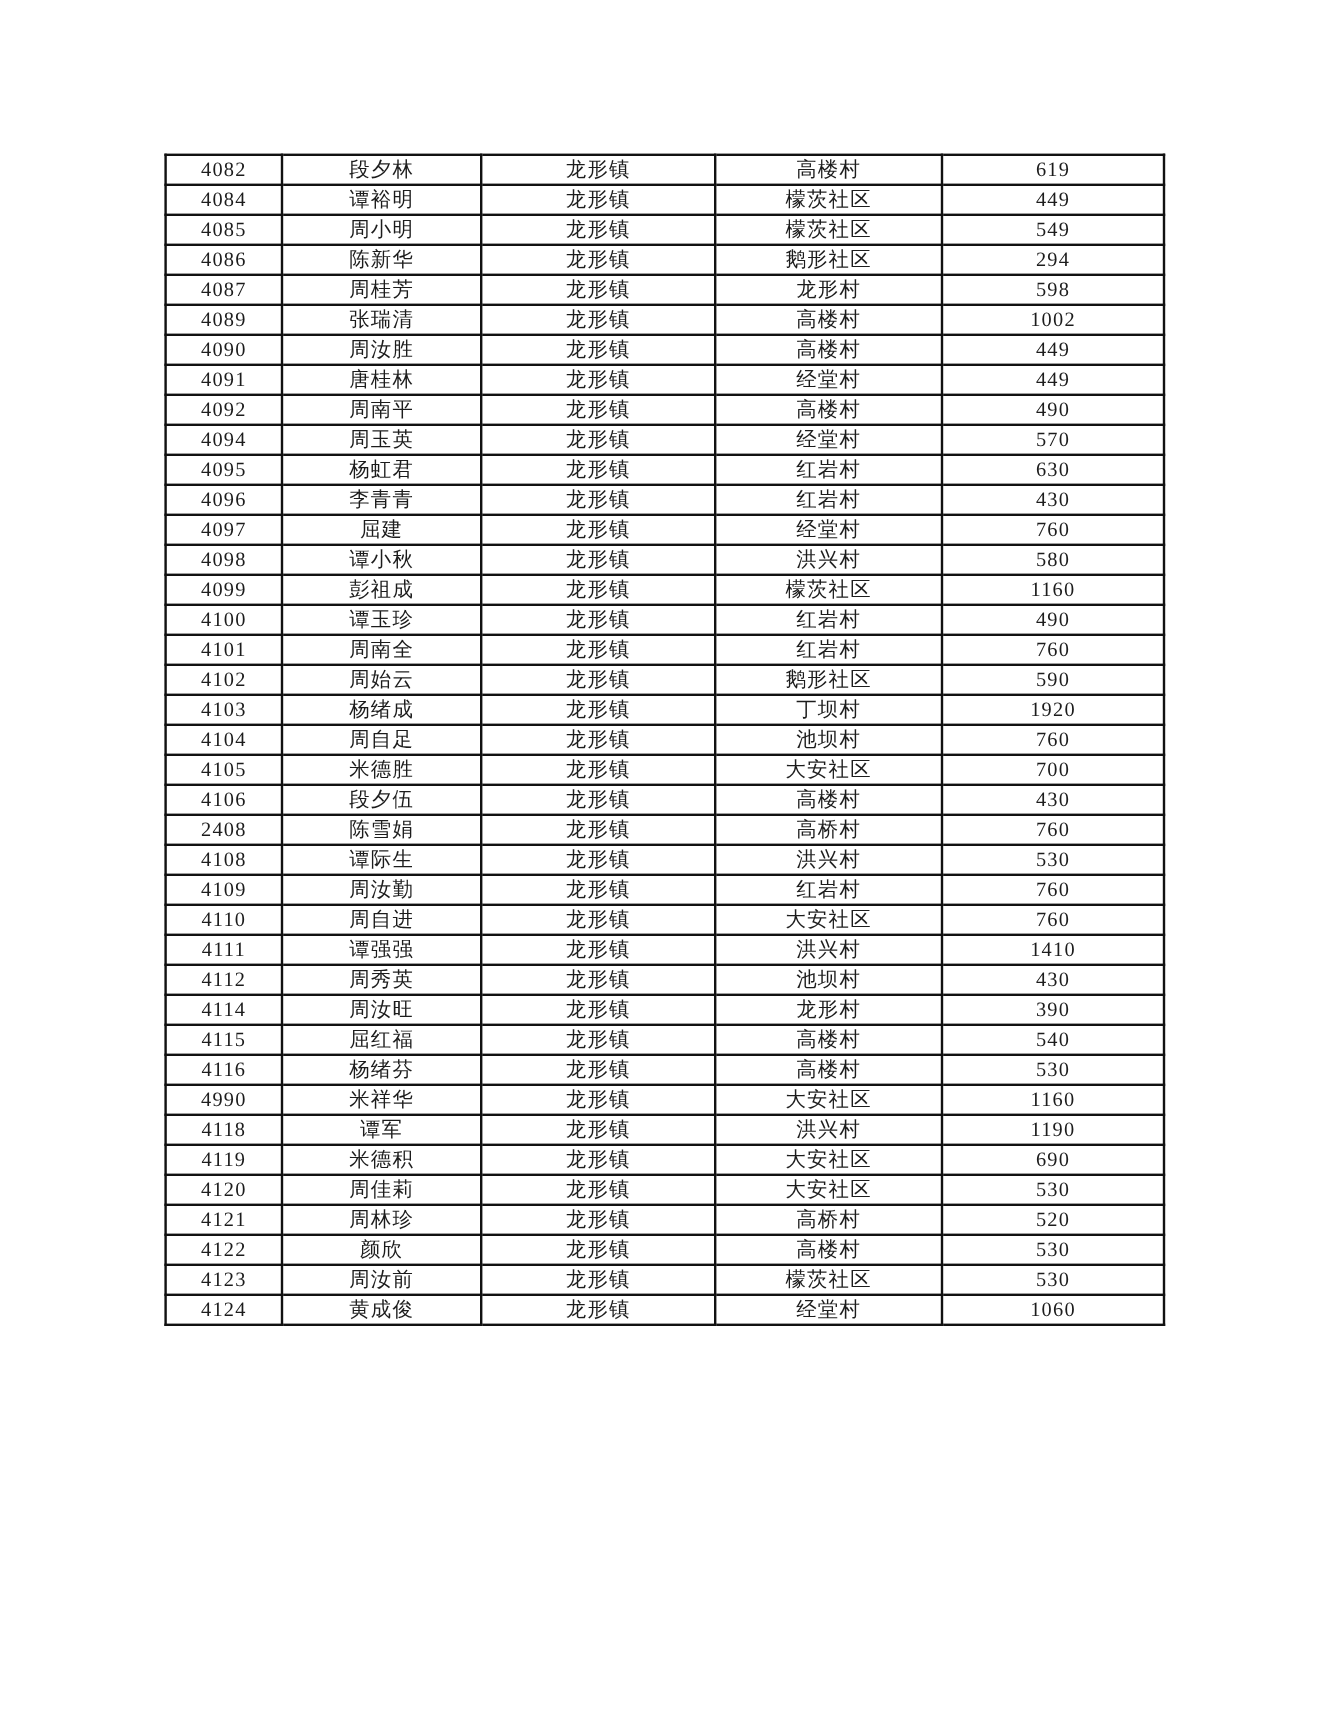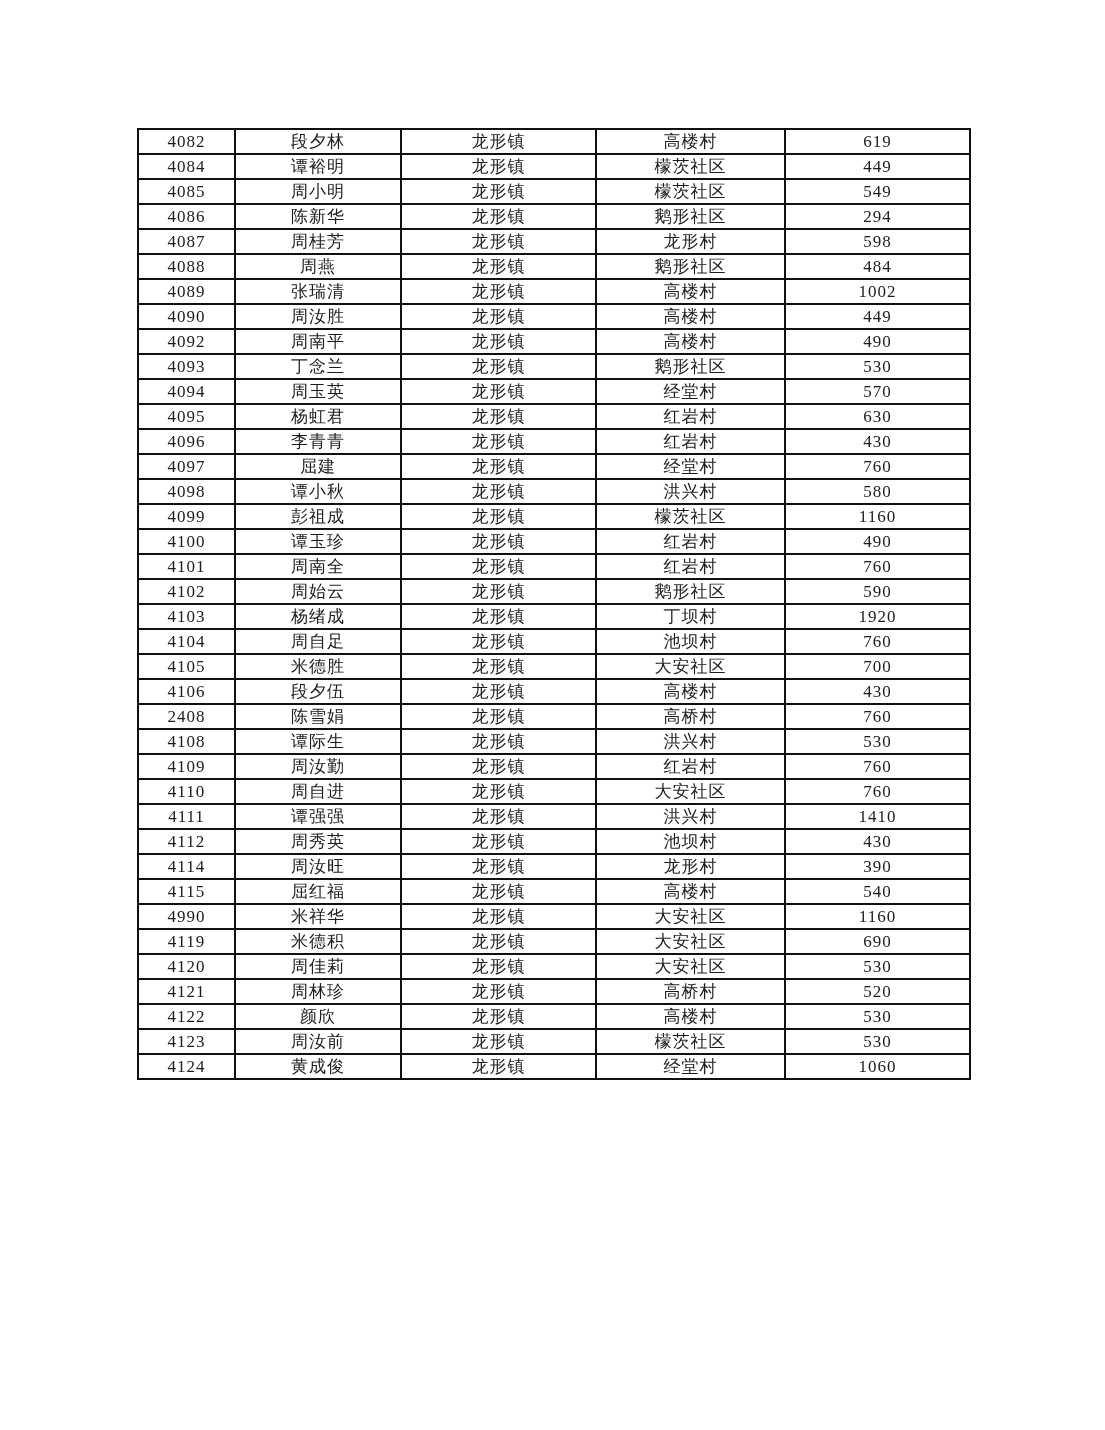--- a/index.html
+++ b/index.html
@@ -88,55 +88,48 @@
           <td class="col-amount">294</td>
         </tr>
         <tr>
           <td class="col-id">4087</td>
           <td class="col-name">周桂芳</td>
           <td class="col-town">龙形镇</td>
           <td class="col-village">龙形村</td>
           <td class="col-amount">598</td>
         </tr>
         <tr>
-          <td class="col-id">4088</td>
-          <td class="col-name">周燕</td>
-          <td class="col-town">龙形镇</td>
-          <td class="col-village">鹅形社区</td>
-          <td class="col-amount">484</td>
-        </tr>
-        <tr>
           <td class="col-id">4089</td>
           <td class="col-name">张瑞清</td>
           <td class="col-town">龙形镇</td>
           <td class="col-village">高楼村</td>
           <td class="col-amount">1002</td>
         </tr>
         <tr>
           <td class="col-id">4090</td>
           <td class="col-name">周汝胜</td>
           <td class="col-town">龙形镇</td>
           <td class="col-village">高楼村</td>
           <td class="col-amount">449</td>
         </tr>
         <tr>
+          <td class="col-id">4091</td>
+          <td class="col-name">唐桂林</td>
+          <td class="col-town">龙形镇</td>
+          <td class="col-village">经堂村</td>
+          <td class="col-amount">449</td>
+        </tr>
+        <tr>
           <td class="col-id">4092</td>
           <td class="col-name">周南平</td>
           <td class="col-town">龙形镇</td>
           <td class="col-village">高楼村</td>
           <td class="col-amount">490</td>
         </tr>
         <tr>
-          <td class="col-id">4093</td>
-          <td class="col-name">丁念兰</td>
-          <td class="col-town">龙形镇</td>
-          <td class="col-village">鹅形社区</td>
-          <td class="col-amount">530</td>
-        </tr>
-        <tr>
           <td class="col-id">4094</td>
           <td class="col-name">周玉英</td>
           <td class="col-town">龙形镇</td>
           <td class="col-village">经堂村</td>
           <td class="col-amount">570</td>
         </tr>
         <tr>
           <td class="col-id">4095</td>
           <td class="col-name">杨虹君</td>
           <td class="col-town">龙形镇</td>
@@ -270,25 +263,39 @@
           <td class="col-amount">390</td>
         </tr>
         <tr>
           <td class="col-id">4115</td>
           <td class="col-name">屈红福</td>
           <td class="col-town">龙形镇</td>
           <td class="col-village">高楼村</td>
           <td class="col-amount">540</td>
         </tr>
         <tr>
+          <td class="col-id">4116</td>
+          <td class="col-name">杨绪芬</td>
+          <td class="col-town">龙形镇</td>
+          <td class="col-village">高楼村</td>
+          <td class="col-amount">530</td>
+        </tr>
+        <tr>
           <td class="col-id">4990</td>
           <td class="col-name">米祥华</td>
           <td class="col-town">龙形镇</td>
           <td class="col-village">大安社区</td>
           <td class="col-amount">1160</td>
+        </tr>
+        <tr>
+          <td class="col-id">4118</td>
+          <td class="col-name">谭军</td>
+          <td class="col-town">龙形镇</td>
+          <td class="col-village">洪兴村</td>
+          <td class="col-amount">1190</td>
         </tr>
         <tr>
           <td class="col-id">4119</td>
           <td class="col-name">米德积</td>
           <td class="col-town">龙形镇</td>
           <td class="col-village">大安社区</td>
           <td class="col-amount">690</td>
         </tr>
         <tr>
           <td class="col-id">4120</td>

